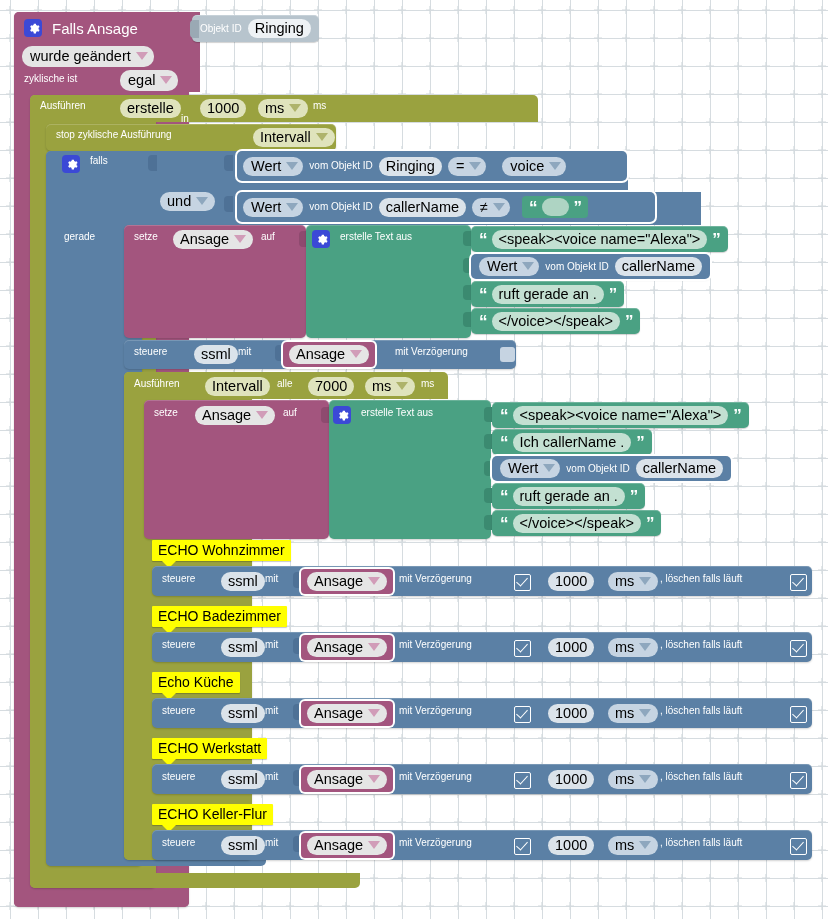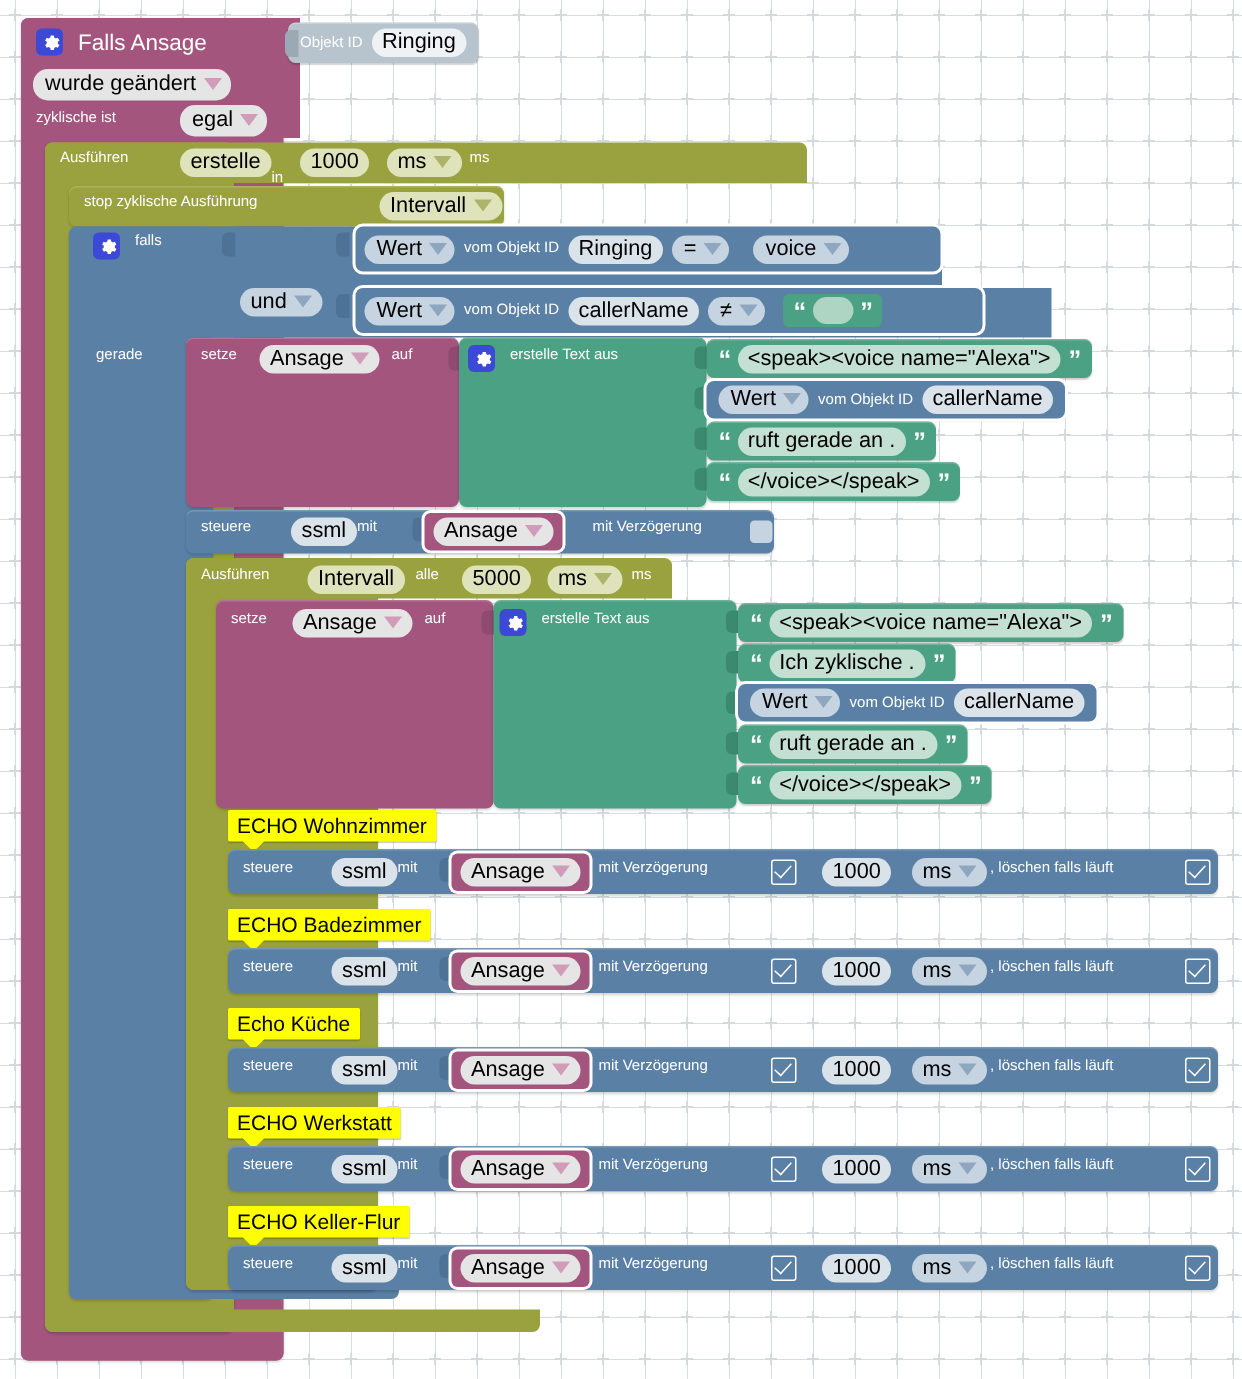--- a/index.html
+++ b/index.html
@@ -317,21 +317,21 @@
   <div class="blk lbl" style="left:395px;top:347px;">mit Verzögerung</div>
   <span class="blk chkbox" style="left:500px;top:347px;"></span>
 
   <div class="blk c-olive sh" style="left:124px;top:372px;width:128px;height:488px;border-radius:5px;"></div>
   <div class="blk c-olive" style="left:124px;top:372px;width:324px;height:27px;border-radius:5px 5px 0 0;"></div>
   <div class="blk c-olive" style="left:124px;top:846px;width:253px;height:14px;border-radius:0 0 5px 5px;"></div>
 
   <div class="blk lbl" style="left:134px;top:379px;">Ausführen</div>
   <span class="blk field on-olive" style="left:205px;top:377px;">Intervall</span>
   <div class="blk lbl" style="left:277px;top:379px;">alle</div>
-  <span class="blk field on-olive" style="left:308px;top:377px;">5000</span>
+  <span class="blk field on-olive" style="left:308px;top:377px;">7000</span>
   <div class="blk" style="left:365px;top:377px;">
     <span class="field on-olive">
       <span>ms</span>
       <span class="caret v-olive"></span>
     </span>
   </div>
   <div class="blk lbl" style="left:421px;top:379px;">ms</div>
 
   <div class="blk c-purple sh" style="left:144px;top:400px;width:185px;height:139px;border-radius:5px;"></div>
   <div class="blk lbl" style="left:154px;top:408px;">setze</div>
@@ -363,21 +363,21 @@
   <div class="val c-green" style="left:492px;top:402px;height:26px;">
     <div class="inner" style="gap:5px;">
       <span class="quote">“</span>
       <span class="field on-green">&lt;speak&gt;&lt;voice name="Alexa"&gt;</span>
       <span class="quote">”</span>
     </div>
   </div>
   <div class="val c-green" style="left:492px;top:429px;height:26px;">
     <div class="inner" style="gap:5px;">
       <span class="quote">“</span>
-      <span class="field on-green">Ich zyklische .</span>
+      <span class="field on-green">Ich callerName .</span>
       <span class="quote">”</span>
     </div>
   </div>
   <div class="val c-blue hl" style="left:492px;top:456px;height:25px;">
     <div class="inner" style="gap:6px;">
       <span class="field on-blue" style="padding:1px 5px 2px 8px;">
         <span>Wert</span>
         <span class="caret v-blue"></span>
       </span>
       <span class="lbl">vom Objekt ID</span>

